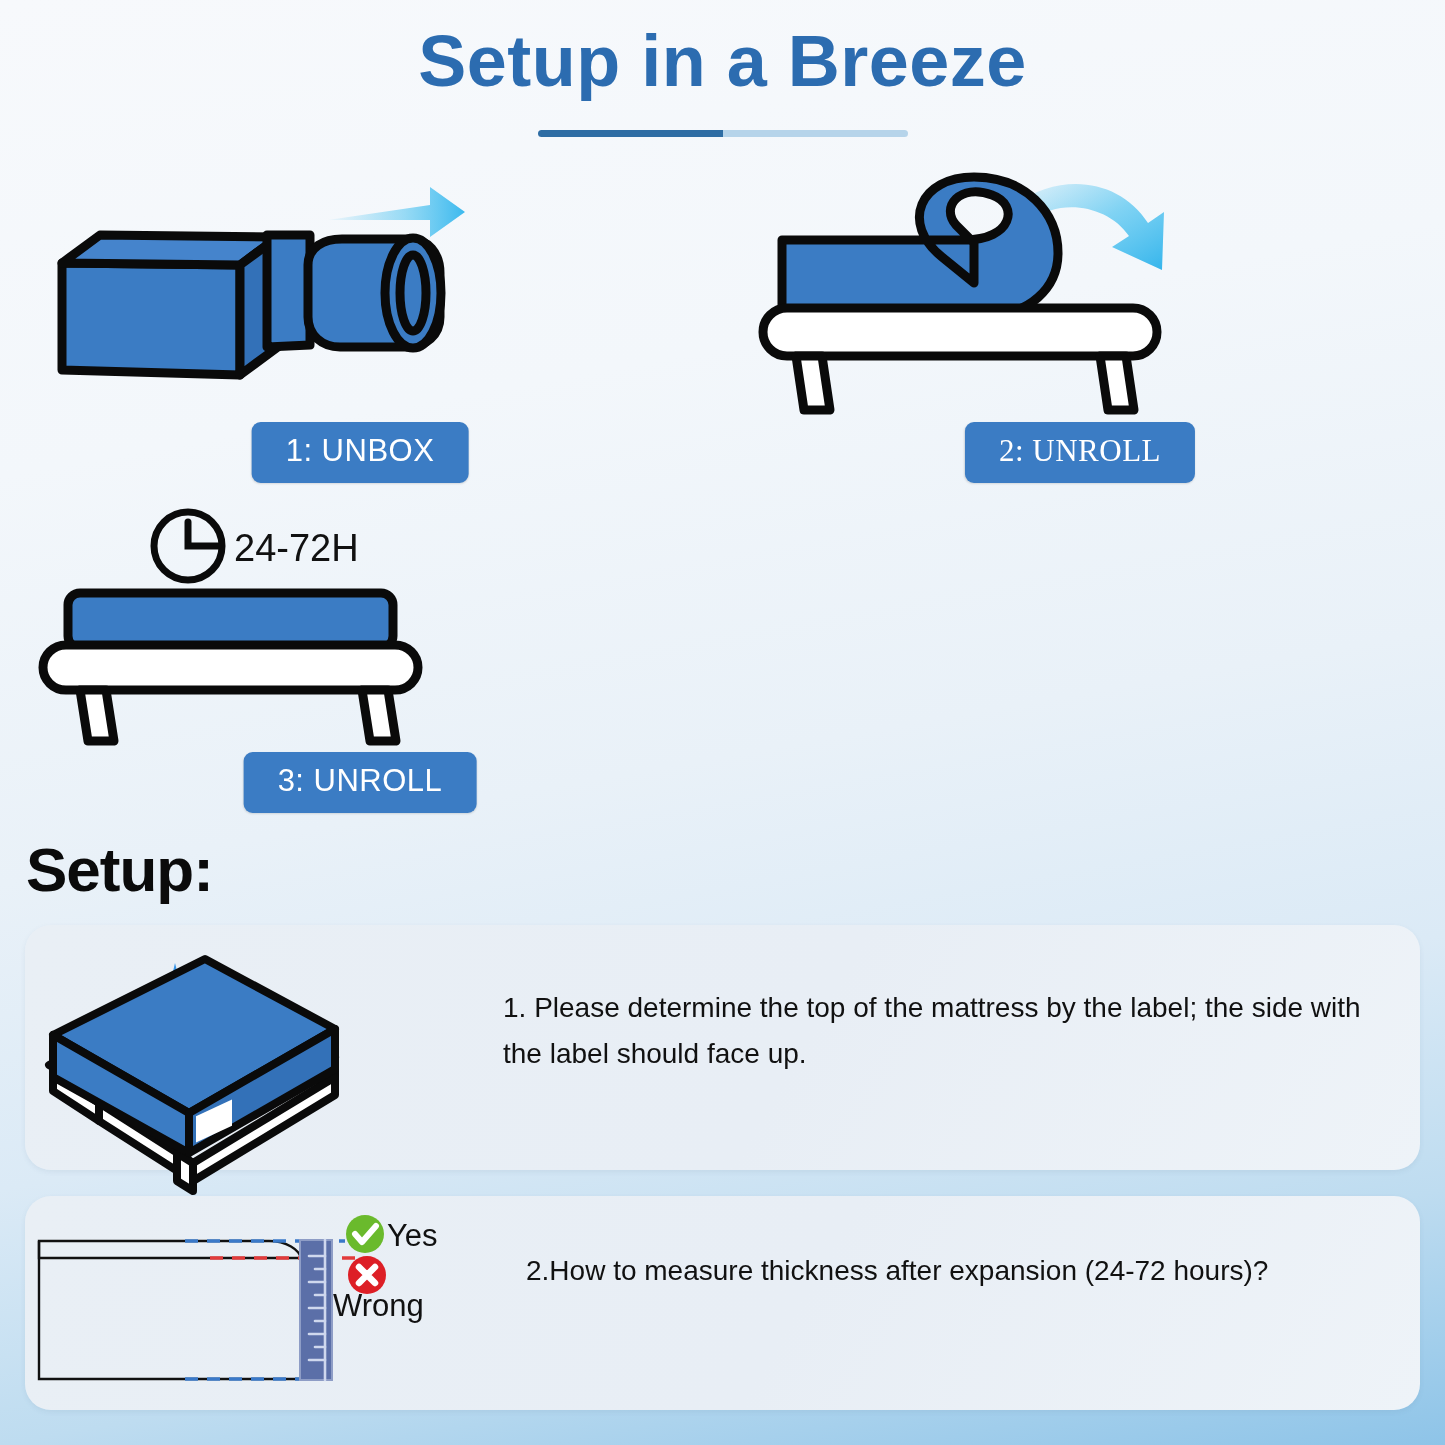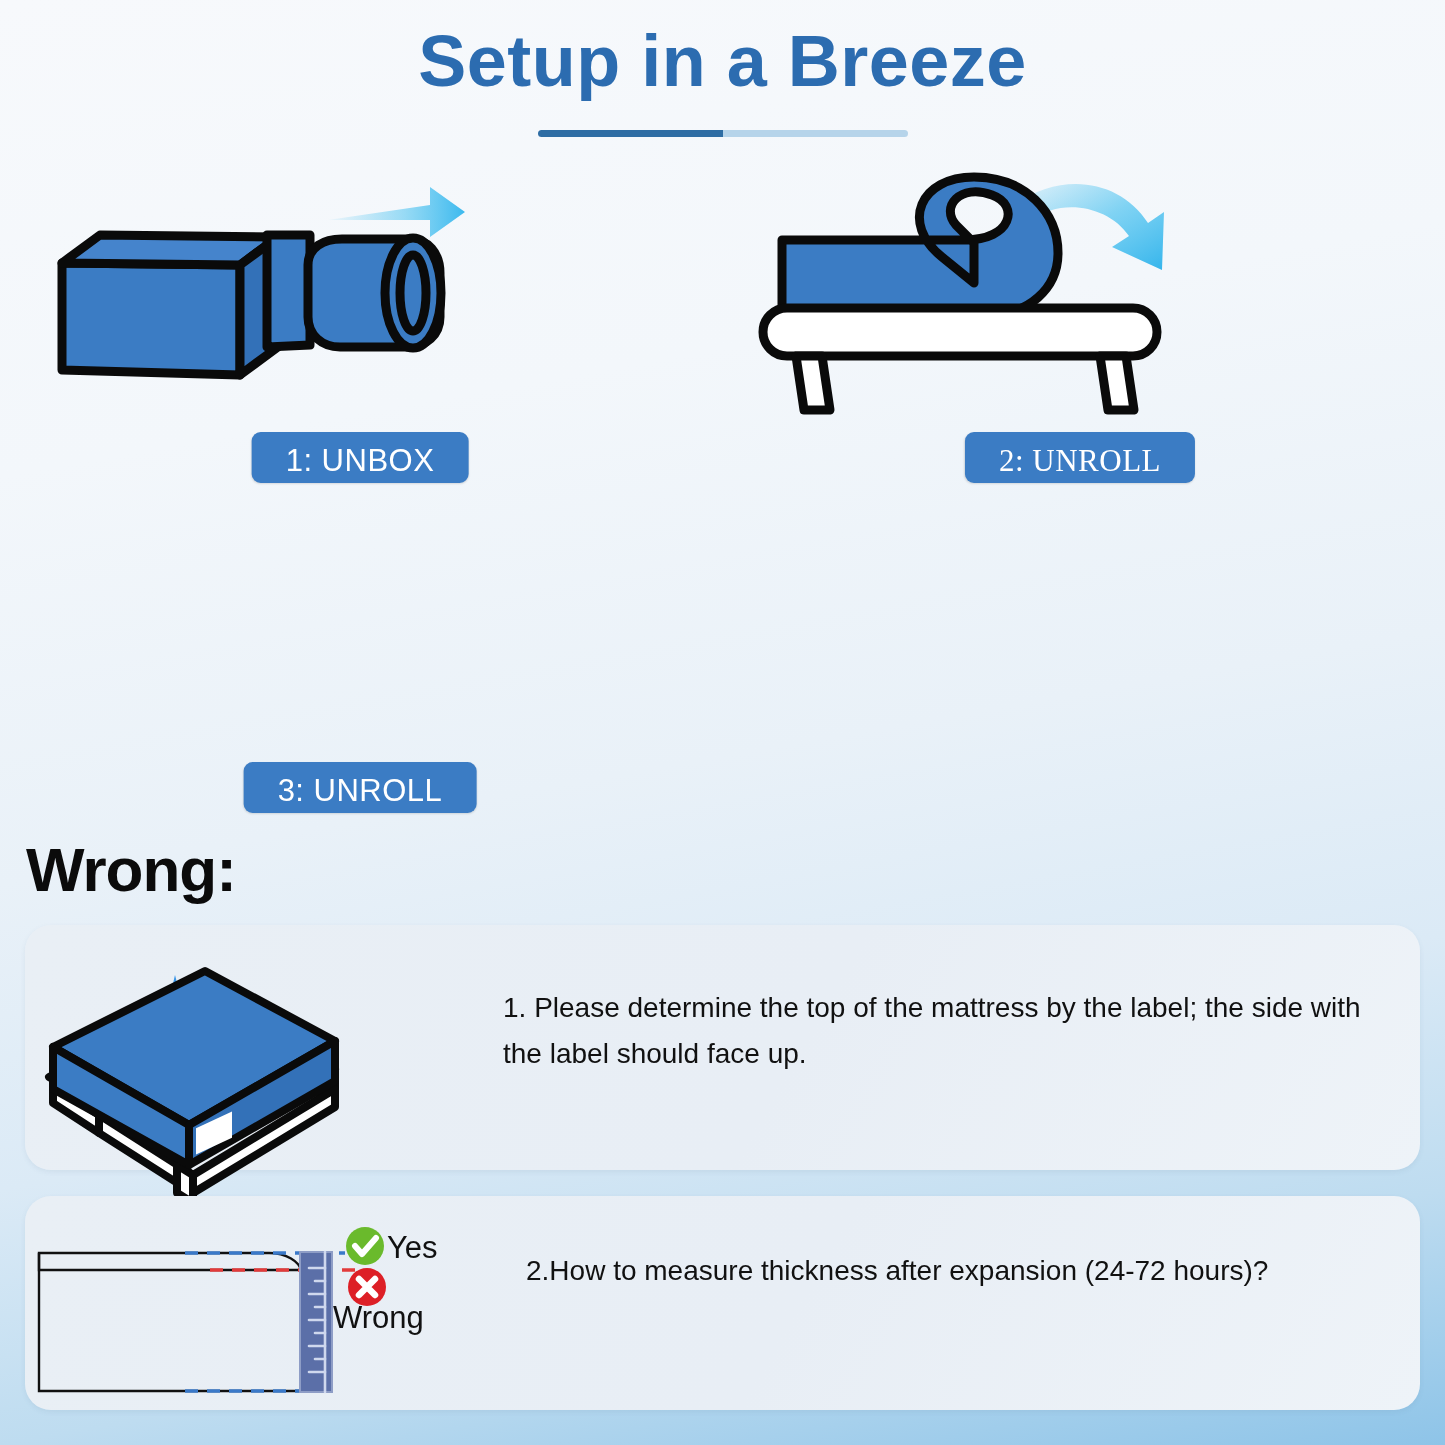--- a/index.html
+++ b/index.html
@@ -28,21 +28,21 @@
   .steps{position:absolute;top:165px;left:0;width:100%;height:660px;}
   .step{position:absolute;width:640px;height:320px;}
   .step-1{left:40px;top:0;}
   .step-2{left:760px;top:0;font-family:Liberation Serif, serif;}
   .step-3{left:40px;top:330px;}
   .step-4{left:760px;top:330px;}
   .step .art{position:absolute;left:0;top:0;width:100%;height:250px;}
   .badge{
     position:absolute;bottom:2px;left:50%;transform:translateX(-50%);
     background:#3b7cc4;color:#fff;border-radius:9px;
-    font-size:31px;padding:11px 34px 4px;white-space:nowrap;
+    font-size:31px;padding:11px 34px 14px;white-space:nowrap;
     box-shadow:0 1px 2px rgba(0,0,0,.12);letter-spacing:.5px;
   }
 
   
   .tips-heading{
     position:absolute;left:26px;top:834px;
     font-size:62px;font-weight:bold;color:#0b0b0b;letter-spacing:-1px;
   }
   .tip-card{
     position:absolute;left:25px;width:1395px;
@@ -51,21 +51,21 @@
   }
   .tip-card-1{top:925px;height:245px;}
   .tip-card-2{top:1196px;height:214px;}
   .tip-text{
     position:absolute;color:#111;font-size:28px;line-height:1.63;
     font-family:"Liberation Sans Narrow","Liberation Sans",sans-serif;
     font-stretch:condensed;
   }
   .tip-text-1{left:478px;top:60px;width:900px;}
   .tip-text-2{left:501px;top:52px;width:880px;}
-  .tip-art{position:absolute;left:0;top:12px;}
+  .tip-art{position:absolute;left:0;top:0;}
 
   svg{display:block;overflow:visible;}
 </style>
 </head>
 <body>
 
 <div class="page">
 
   <div class="title">Setup in a Breeze</div>
   <div class="divider">
@@ -130,26 +130,41 @@
             <rect x="3" y="143" width="394" height="48" rx="24" fill="#ffffff"></rect>
             <path d="M36 191 L62 191 L70 245 L44 245 Z" fill="#ffffff"></path>
             <path d="M340 191 L366 191 L374 245 L348 245 Z" fill="#ffffff"></path>
           </g>
         </svg>
       </div>
       <div class="badge">2: UNROLL</div>
     </div>
 
     <div class="step step-3">
+      <div class="art">
+        <svg width="640" height="250" viewBox="0 0 640 250">
+          <g stroke="#0a0a0a" stroke-width="7" fill="none" stroke-linecap="round">
+            <circle cx="148" cy="51" r="34"></circle>
+            <path d="M148 27 L148 51 L178 51"></path>
+          </g>
+          <text x="194" y="66" font-family="Liberation Sans, sans-serif" font-size="38" fill="#111">24-72H</text>
+          <g stroke="#0a0a0a" stroke-width="9" stroke-linejoin="round">
+            <rect x="28" y="98" width="325" height="55" rx="12" fill="#3b7cc4"></rect>
+            <rect x="3" y="150" width="375" height="45" rx="23" fill="#ffffff"></rect>
+            <path d="M40 195 L66 195 L74 246 L48 246 Z" fill="#ffffff"></path>
+            <path d="M322 195 L348 195 L356 246 L330 246 Z" fill="#ffffff"></path>
+          </g>
+        </svg>
+      </div>
       <div class="badge">3: UNROLL</div>
     </div>
 
   </div>
 
-  <div class="tips-heading">Wrong:</div>
+  <div class="tips-heading">Setup:</div>
 
   <div class="tip-card tip-card-1">
     <div class="tip-art">
       <svg width="470" height="245" viewBox="0 0 470 245">
 
         <g>
           <defs>
             <linearGradient id="upArr" x1="0" y1="1" x2="0" y2="0">
               <stop offset="0" stop-color="#4ec3f0" stop-opacity="0"></stop>
               <stop offset="0.55" stop-color="#4aa8ee" stop-opacity="0.75"></stop>

